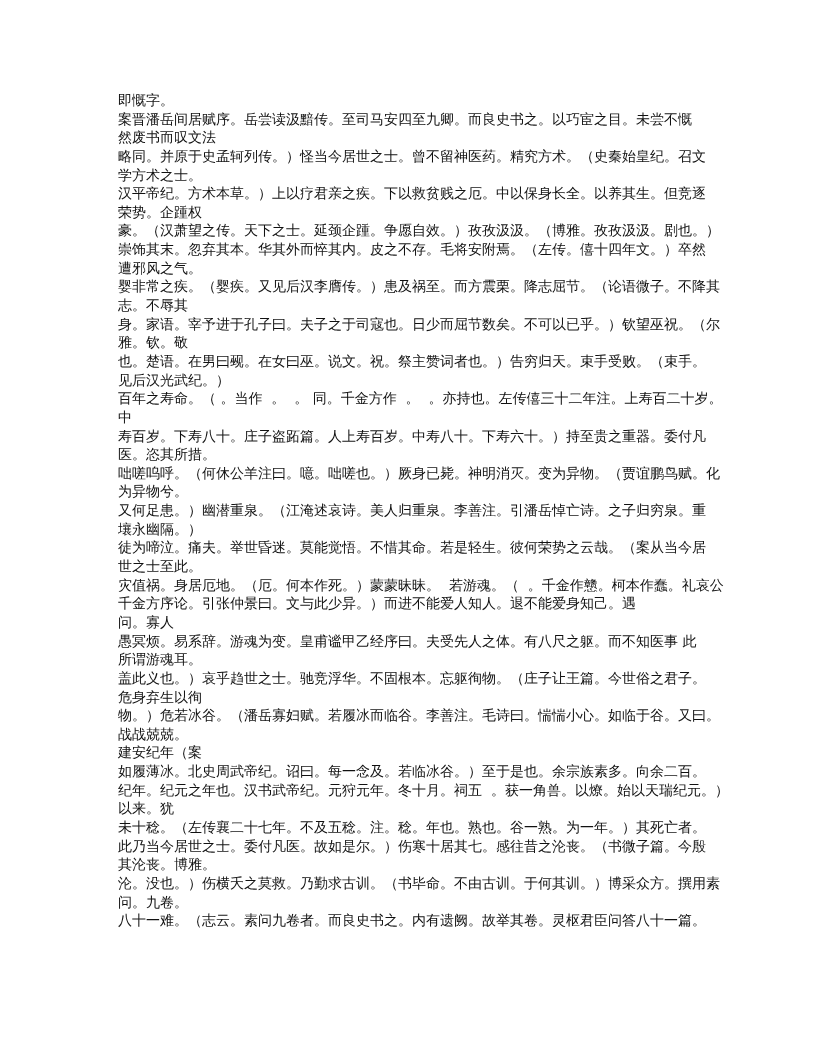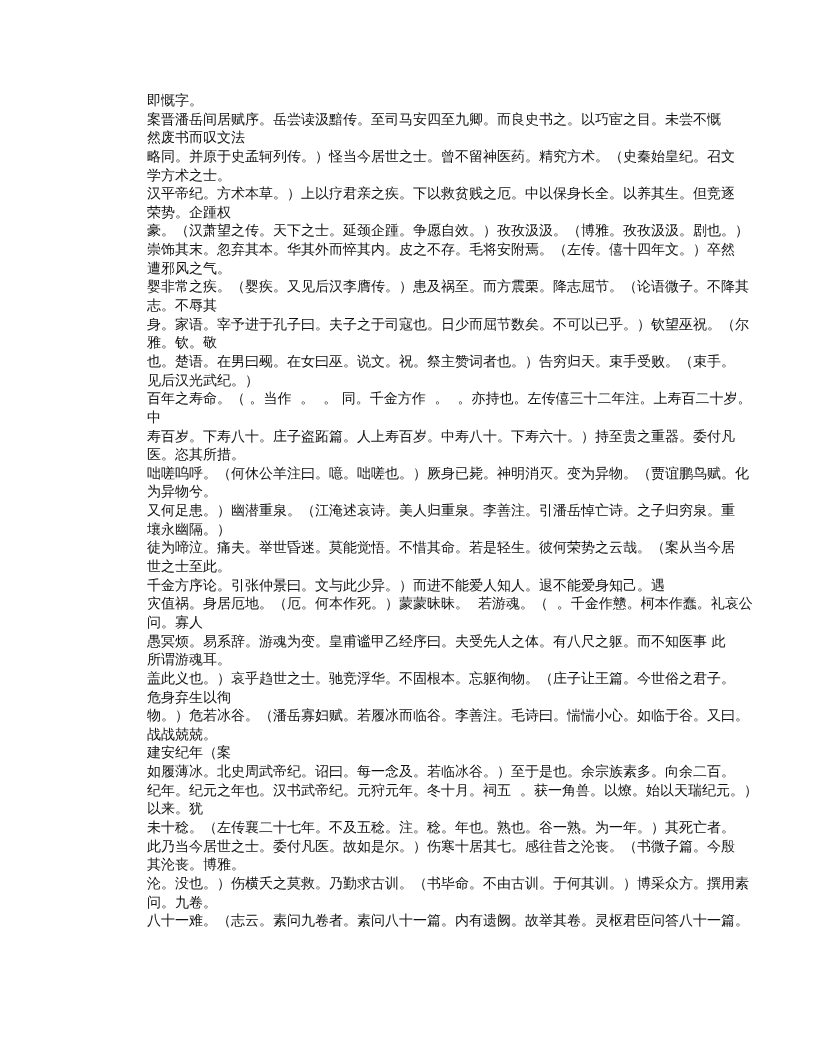--- a/index.html
+++ b/index.html
@@ -21,21 +21,20 @@
     top: 91px;
     width: 590px;
   }
   .line {
     display: block;
     height: 18.65px;
     line-height: 18.65px;
     font-size: 14px;
     white-space: pre;
     letter-spacing: 0px;
-    margin-left: 29px;
   }
 </style>
 </head>
 <body>
 
 <div class="page">
   <span class="line">即慨字。</span>
   <span class="line">案晋潘岳间居赋序。岳尝读汲黯传。至司马安四至九卿。而良史书之。以巧宦之目。未尝不慨</span>
   <span class="line">然废书而叹文法</span>
   <span class="line">略同。并原于史孟轲列传。）怪当今居世之士。曾不留神医药。精究方术。（史秦始皇纪。召文</span>
@@ -54,32 +53,32 @@
   <span class="line">百年之寿命。（ 。当作  。  。 同。千金方作  。  。亦持也。左传僖三十二年注。上寿百二十岁。</span>
   <span class="line">中</span>
   <span class="line">寿百岁。下寿八十。庄子盗跖篇。人上寿百岁。中寿八十。下寿六十。）持至贵之重器。委付凡</span>
   <span class="line">医。恣其所措。</span>
   <span class="line">咄嗟呜呼。（何休公羊注曰。噫。咄嗟也。）厥身已毙。神明消灭。变为异物。（贾谊鹏鸟赋。化</span>
   <span class="line">为异物兮。</span>
   <span class="line">又何足患。）幽潜重泉。（江淹述哀诗。美人归重泉。李善注。引潘岳悼亡诗。之子归穷泉。重</span>
   <span class="line">壤永幽隔。）</span>
   <span class="line">徒为啼泣。痛夫。举世昏迷。莫能觉悟。不惜其命。若是轻生。彼何荣势之云哉。（案从当今居</span>
   <span class="line">世之士至此。</span>
+  <span class="line">灾值祸。身居厄地。（厄。何本作死。）蒙蒙昧昧。  若游魂。（  。千金作戆。柯本作蠢。礼哀公</span>
   <span class="line">千金方序论。引张仲景曰。文与此少异。）而进不能爱人知人。退不能爱身知己。遇</span>
-  <span class="line">灾值祸。身居厄地。（厄。何本作死。）蒙蒙昧昧。  若游魂。（  。千金作戆。柯本作蠢。礼哀公</span>
   <span class="line">问。寡人</span>
   <span class="line">愚冥烦。易系辞。游魂为变。皇甫谧甲乙经序曰。夫受先人之体。有八尺之躯。而不知医事 此</span>
   <span class="line">所谓游魂耳。</span>
   <span class="line">盖此义也。）哀乎趋世之士。驰竞浮华。不固根本。忘躯徇物。（庄子让王篇。今世俗之君子。</span>
   <span class="line">危身弃生以徇</span>
   <span class="line">物。）危若冰谷。（潘岳寡妇赋。若履冰而临谷。李善注。毛诗曰。惴惴小心。如临于谷。又曰。</span>
   <span class="line">战战兢兢。</span>
   <span class="line">建安纪年（案</span>
   <span class="line">如履薄冰。北史周武帝纪。诏曰。每一念及。若临冰谷。）至于是也。余宗族素多。向余二百。</span>
   <span class="line">纪年。纪元之年也。汉书武帝纪。元狩元年。冬十月。祠五  。获一角兽。以燎。始以天瑞纪元。）</span>
   <span class="line">以来。犹</span>
   <span class="line">未十稔。（左传襄二十七年。不及五稔。注。稔。年也。熟也。谷一熟。为一年。）其死亡者。</span>
   <span class="line">此乃当今居世之士。委付凡医。故如是尔。）伤寒十居其七。感往昔之沦丧。（书微子篇。今殷</span>
   <span class="line">其沦丧。博雅。</span>
   <span class="line">沦。没也。）伤横夭之莫救。乃勤求古训。（书毕命。不由古训。于何其训。）博采众方。撰用素</span>
   <span class="line">问。九卷。</span>
-  <span class="line">八十一难。（志云。素问九卷者。素问八十一篇。内有遗阙。故举其卷。灵枢君臣问答八十一篇。</span>
+  <span class="line">八十一难。（志云。素问九卷者。而良史书之。内有遗阙。故举其卷。灵枢君臣问答八十一篇。</span>
 </div>
 
 </body></html>

